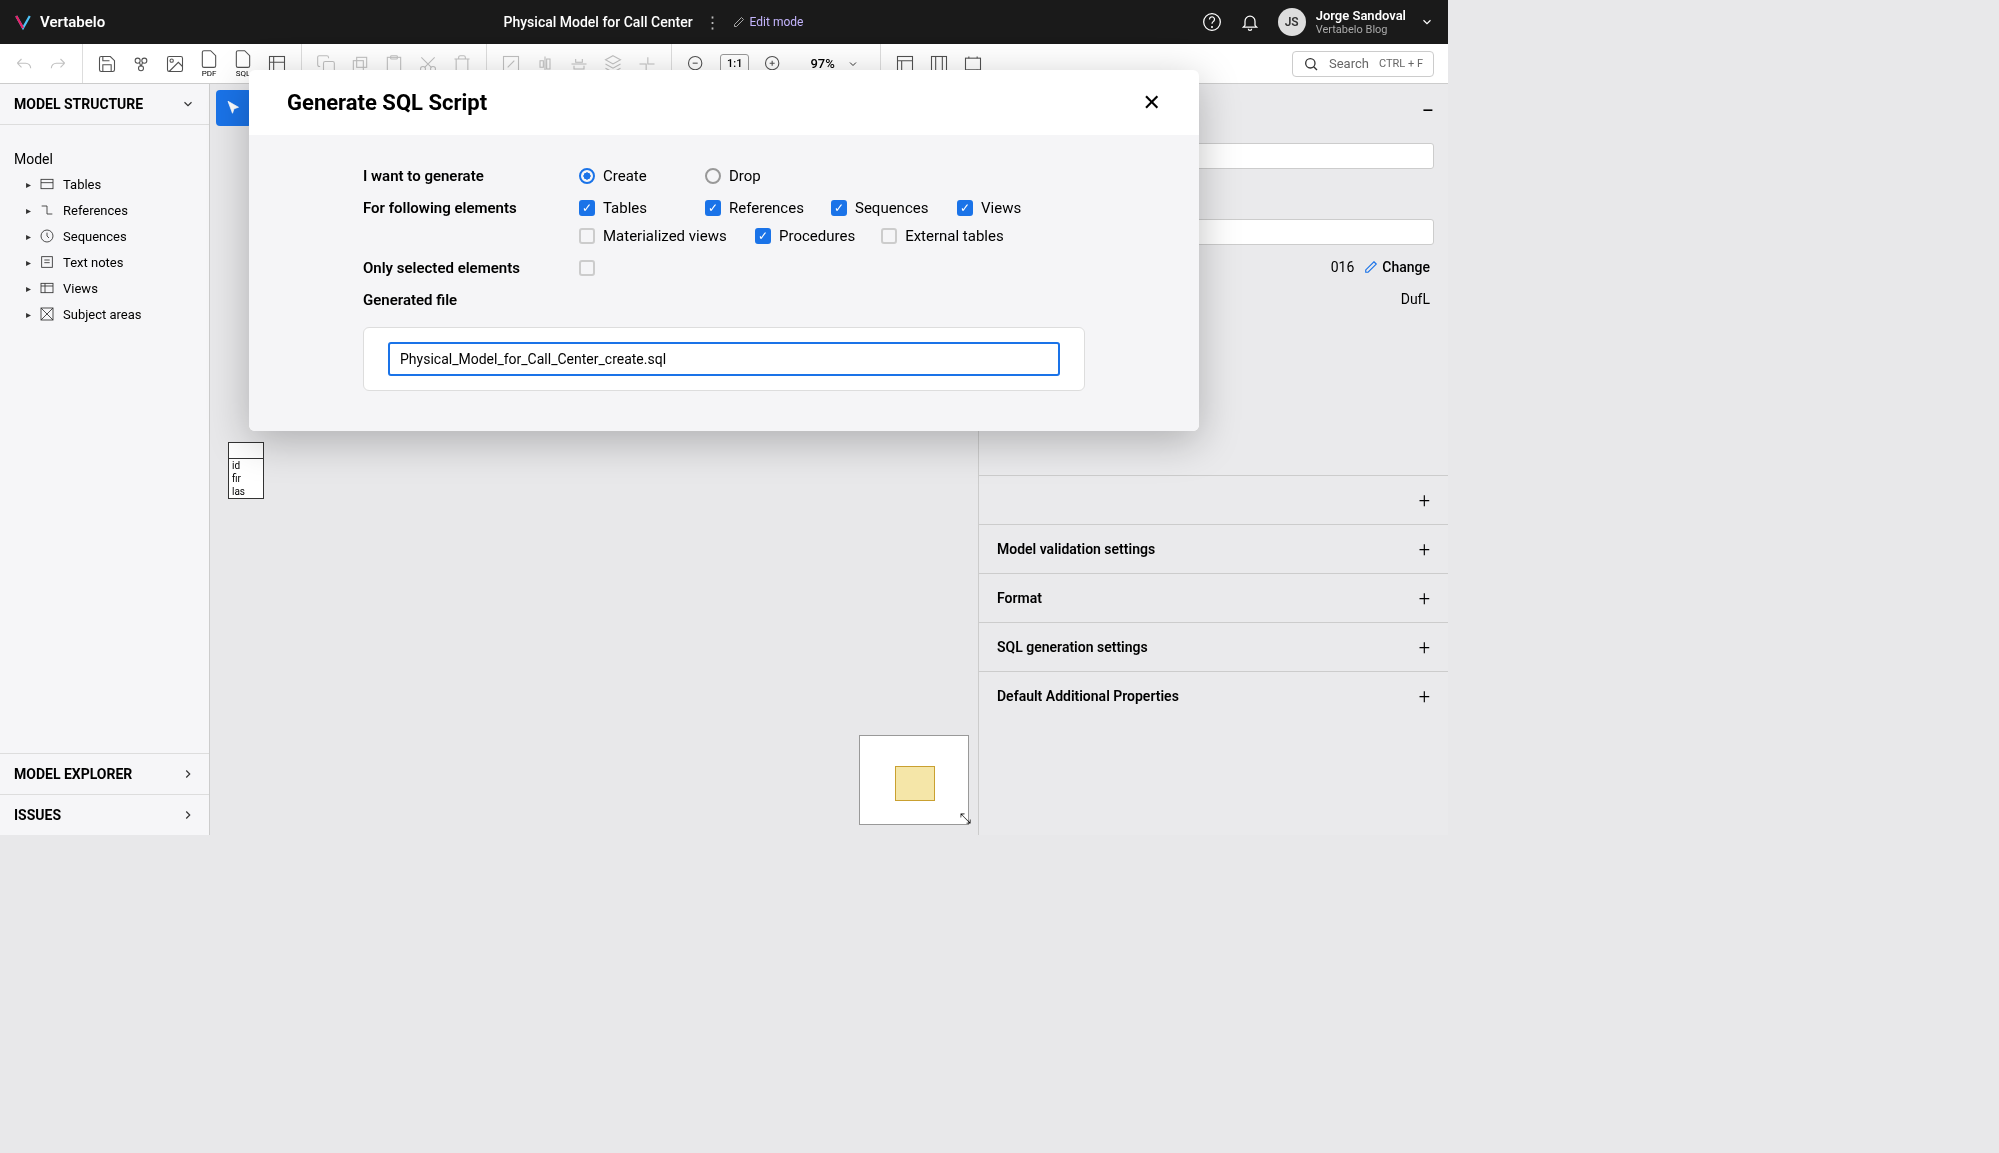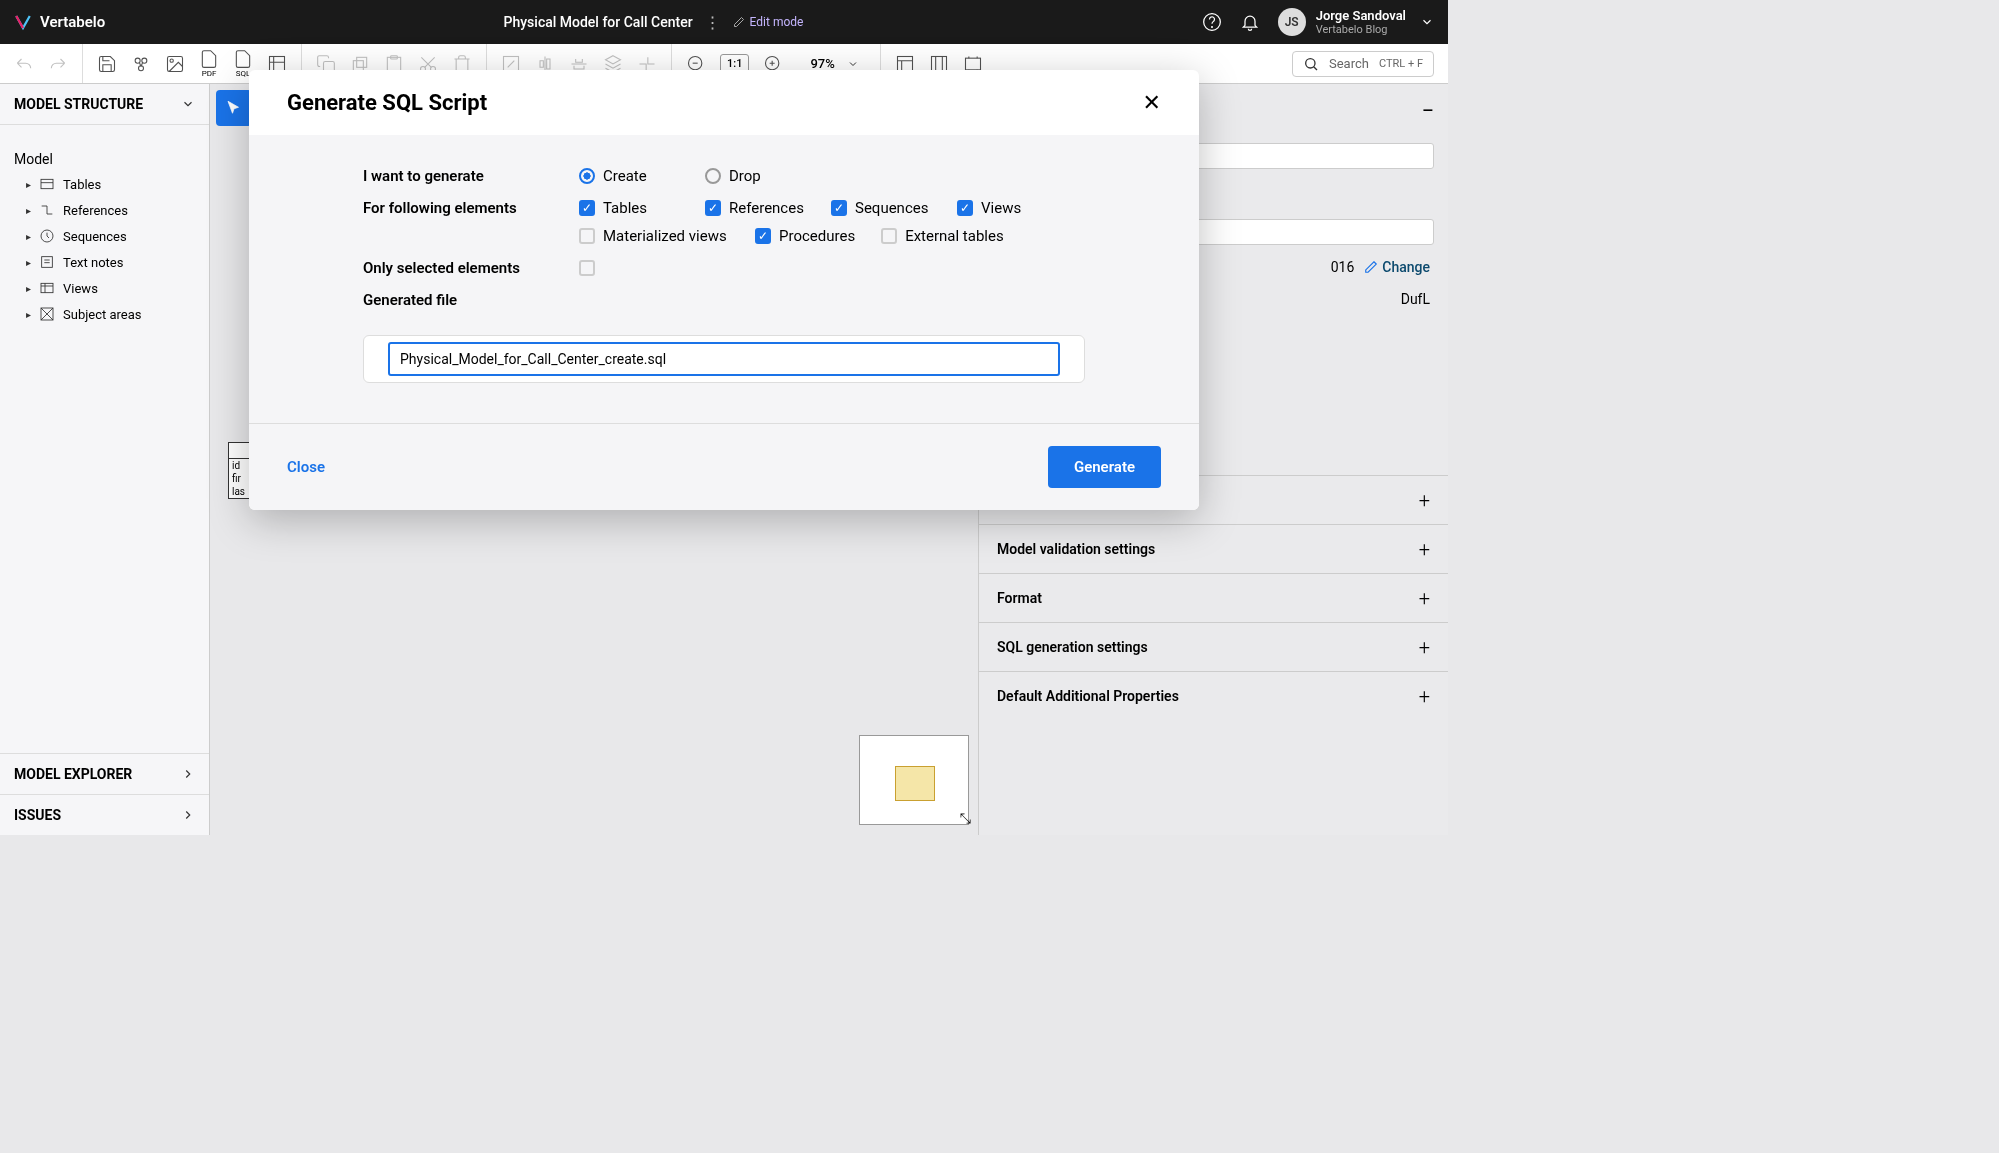--- a/index.html
+++ b/index.html
@@ -54,41 +54,41 @@
 .table-stub-row { padding: 1px 3px; }
 
 
 .right-panel { position: absolute; right: 0; top: 84px; width: 470px; background: #eaeaec; border-left: 1px solid #ccc; bottom: 0; }
 .right-panel-header { display: flex; justify-content: flex-end; padding: 14px; }
 .panel-input-stub { background: #fff; border: 1px solid #ccc; height: 26px; margin: 6px 14px; border-radius: 3px; }
 .panel-row { display: flex; align-items: center; justify-content: space-between; padding: 12px 18px; font-size: 14px; border-top: 1px solid #ccc; }
 .panel-row.noborder { border-top: none; padding: 8px 18px; }
 .panel-row-label { font-weight: 600; }
 .plus-icon { font-size: 20px; font-weight: 300; }
-.change-link { color: #0c4a6e; font-weight: 500; display: flex; align-items: center; gap: 4px; }
+.change-link { color: #000000; font-weight: 500; display: flex; align-items: center; gap: 4px; }
 .minimap { position: absolute; bottom: 10px; left: -120px; width: 110px; height: 90px; background: #fff; border: 1px solid #999; }
 .minimap-box { position: absolute; left: 35px; top: 30px; width: 40px; height: 35px; background: #f5e6a8; border: 1px solid #c9a030; }
 .minimap-handle { position: absolute; right: -3px; bottom: -3px; font-size: 14px; }
 
 
 .modal-overlay { position: absolute; inset: 0; background: transparent; display: flex; justify-content: center; align-items: flex-start; padding-top: 70px; }
 .modal { background: #fff; width: 950px; border-radius: 6px; box-shadow: 0 10px 40px rgba(0,0,0,0.25); overflow: hidden; }
 .modal-header { display: flex; align-items: center; justify-content: space-between; padding: 20px 38px; }
 .modal-title { font-size: 22px; font-weight: 700; }
 .modal-close { font-size: 22px; cursor: pointer; }
 .modal-body { background: #f5f5f7; padding: 32px 114px 40px; }
 .form-row { display: flex; align-items: center; margin-bottom: 14px; }
 .form-label { width: 216px; font-weight: 600; font-size: 15px; }
 .form-options { display: flex; flex-wrap: wrap; gap: 10px 26px; flex: 1; }
 .radio-opt, .check-opt { display: flex; align-items: center; gap: 8px; font-size: 15px; min-width: 100px; }
 .radio { width: 16px; height: 16px; border-radius: 50%; border: 2px solid #999; display: inline-block; }
 .radio.checked { border-color: #1a73e8; background: radial-gradient(circle, #1a73e8 40%, transparent 45%); }
 .checkbox { width: 16px; height: 16px; border: 2px solid #ccc; border-radius: 3px; display: inline-flex; align-items: center; justify-content: center; font-size: 12px; color: #fff; }
 .checkbox.checked { background: #1a73e8; border-color: #1a73e8; }
-.file-panel { background: #fff; border: 1px solid #ddd; border-radius: 6px; padding: 6px 24px; margin-top: 26px; }
+.file-panel { background: #fff; border: 1px solid #ddd; border-radius: 6px; padding: 14px 24px; margin-top: 18px; }
 .file-input { width: 100%; border: 2px solid #1a73e8; border-radius: 3px; padding: 7px 10px; font-size: 14px; outline: none; }
 .file-actions { display: flex; gap: 36px; margin-top: 16px; }
 .file-action { color: #1a73e8; font-weight: 600; font-size: 15px; display: flex; align-items: center; gap: 8px; }
 .modal-footer { background: #f5f5f7; border-top: 1px solid #ddd; padding: 22px 38px; display: flex; justify-content: space-between; align-items: center; }
 .btn-close { color: #1a73e8; font-weight: 600; font-size: 15px; background: none; border: none; }
 .btn-primary { background: #1a73e8; color: #fff; font-weight: 600; font-size: 15px; border: none; border-radius: 4px; padding: 12px 26px; }
 .section-title { font-weight: 600; font-size: 15px; margin-top: 6px; }
 </style>
 </head>
 <body>
@@ -447,18 +447,14 @@
         <div class="form-label">Only selected elements</div>
         <div class="form-options">
           <span class="checkbox"></span>
         </div>
       </div>
       <div class="section-title">Generated file</div>
       <div class="file-panel">
         <input class="file-input" value="Physical_Model_for_Call_Center_create.sql" style="">
       </div>
     </div>
-    <div class="modal-footer">
-      <button class="btn-close">Close</button>
-      <button class="btn-primary">Generate</button>
-    </div>
   </div>
 </div>
 
 </body></html>

